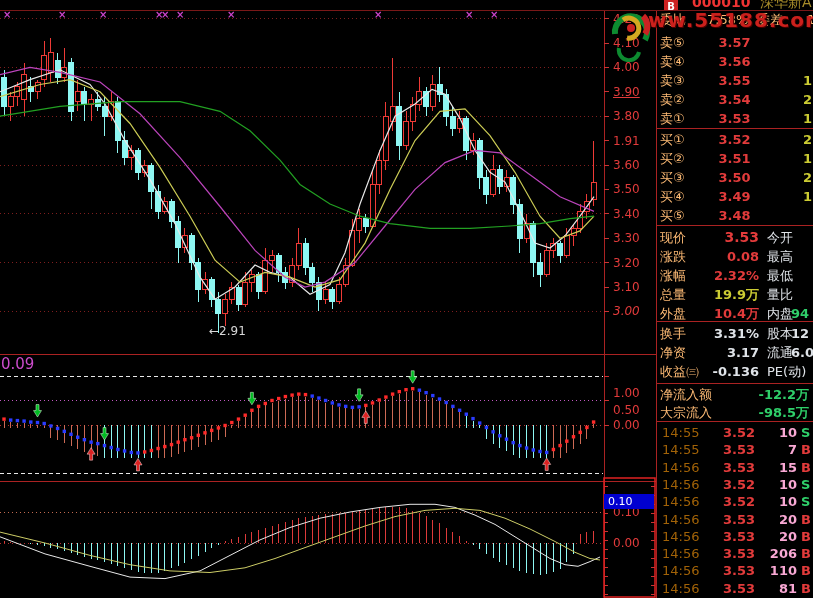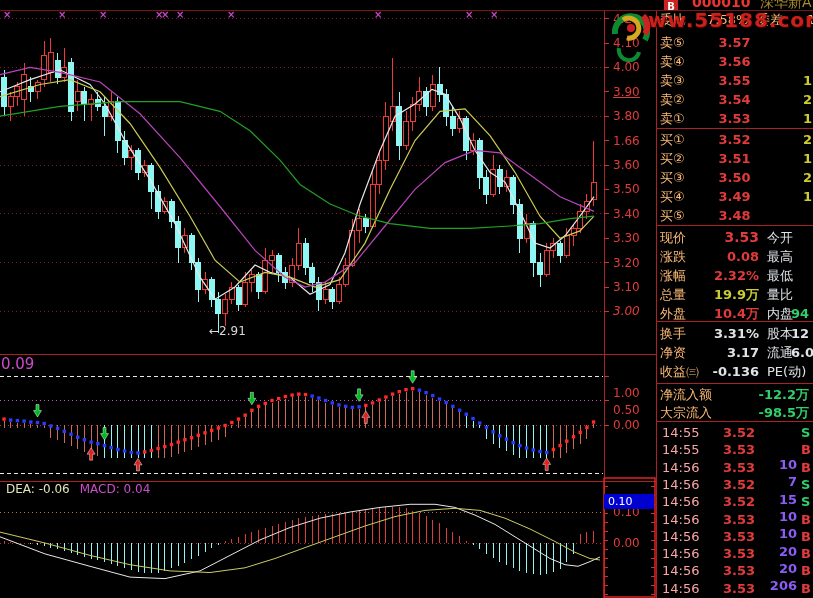--- a/index.html
+++ b/index.html
@@ -26,23 +26,23 @@
   #rp{position:absolute;left:656px;top:10px;width:157px;height:588px;overflow:hidden;
       border-left:1px solid #aa2222;z-index:4;background:#000;}
   #rp .row{position:absolute;left:0;width:200px;height:19px;font-size:13px;line-height:19px;}
   #rp .lab{position:absolute;left:3px;color:#fdba74;}
   #rp .lab2{position:absolute;left:110px;color:#dfe3e8;}
   #rp .val{position:absolute;left:40px;width:62px;text-align:right;font-weight:bold;}
   #rp .val2{position:absolute;left:134px;width:44px;font-weight:bold;}
   #rp .bavol{position:absolute;left:146px;width:22px;color:#cccc33;font-weight:bold;}
   #rp .baprice{position:absolute;left:55px;width:45px;text-align:center;font-weight:bold;color:#e23b3b;}
   #rp .div{position:absolute;left:0;width:157px;border-top:1px solid #aa2222;}
-  #rp .t-time{position:absolute;left:5px;color:#fca5a5;}
+  #rp .t-time{position:absolute;left:5px;color:#a16207;}
   #rp .t-price{position:absolute;left:48px;width:50px;text-align:right;color:#e23b3b;font-weight:bold;}
-  #rp .t-vol{position:absolute;left:98px;width:42px;text-align:right;color:#8b5cf6;font-weight:bold;margin-top:32px;}
+  #rp .t-vol{position:absolute;left:98px;width:42px;text-align:right;color:#f9a8d4;font-weight:bold;}
   #rp .t-flag{position:absolute;left:144px;font-weight:bold;}
   .red{color:#e23b3b;}.green{color:#2fcf6a;}.yellow{color:#cccc33;}.white{color:#dfe3e8;}
   .crisp{shape-rendering:crispEdges;}
 </style>
 </head>
 <body>
 
 <div class="screen">
   <svg id="chart" width="656" height="598" viewBox="0 0 656 598">
       <line x1="0" y1="18.59999999999987" x2="603" y2="18.59999999999987" stroke="#7e1e1e" stroke-dasharray="1,3" class="crisp"></line>
@@ -580,41 +580,38 @@
     <span class="code">000010</span>
     <span class="sname">深华新A</span>
   </div>
 
   <div id="axis-labels">
       <span style="left: 613px; top: 11.6px;">4.20</span>
       <span style="left: 613px; top: 36px;">4.10</span>
       <span style="left: 613px; top: 60.4px;">4.00</span>
       <span style="left: 613px; top: 84.8px; text-decoration: underline;">3.90</span>
       <span style="left: 613px; top: 109.2px;">3.80</span>
-      <span style="left: 613px; top: 133.6px;">1.66</span>
+      <span style="left: 613px; top: 133.6px;">1.91</span>
       <span style="left: 613px; top: 158px;">3.60</span>
       <span style="left: 613px; top: 182.4px;">3.50</span>
       <span style="left: 613px; top: 206.8px;">3.40</span>
       <span style="left: 613px; top: 231.2px;">3.30</span>
       <span style="left: 613px; top: 255.6px;">3.20</span>
       <span style="left: 613px; top: 280px;">3.10</span>
       <span style="left: 613px; top: 304.4px; font-style: italic;">3.00</span>
       <span style="left: 613px; top: 369px; margin-top: 17px;">1.00</span>
       <span style="left: 613px; top: 393.5px; margin-top: 9px;">0.50</span>
       <span style="left: 613px; top: 418px;">0.00</span>
       <span style="left: 613px; top: 505px;">0.10</span>
       <span style="left: 613px; top: 536px;">0.00</span>
     </div>
 
   <div class="mid-label">0.09</div>
   <div class="low-label">←2.91</div>
 
-  <div class="macd-labels">
-    <span class="dea">DEA: -0.06</span><span class="macd">MACD: 0.04</span>
-  </div>
 
   <div class="bluebox">0.10</div>
 
   <div class="logo">
     <svg width="44" height="58" viewBox="0 0 44 58">
       <path d="M6,30 A16,16 0 1 1 36,36" fill="none" stroke="#0d8a30" stroke-width="6"></path>
       <path d="M34,12 A14,14 0 0 1 36,30" fill="none" stroke="#cc2222" stroke-width="6"></path>
       <path d="M14,16 A10,10 0 1 1 18,34" fill="none" stroke="#d4a820" stroke-width="5"></path>
       <circle cx="22" cy="24" r="4" fill="#cc2222"></circle>
       <path d="M10,44 A9,9 0 1 0 30,48" fill="none" stroke="#0d8a30" stroke-width="4"></path>

